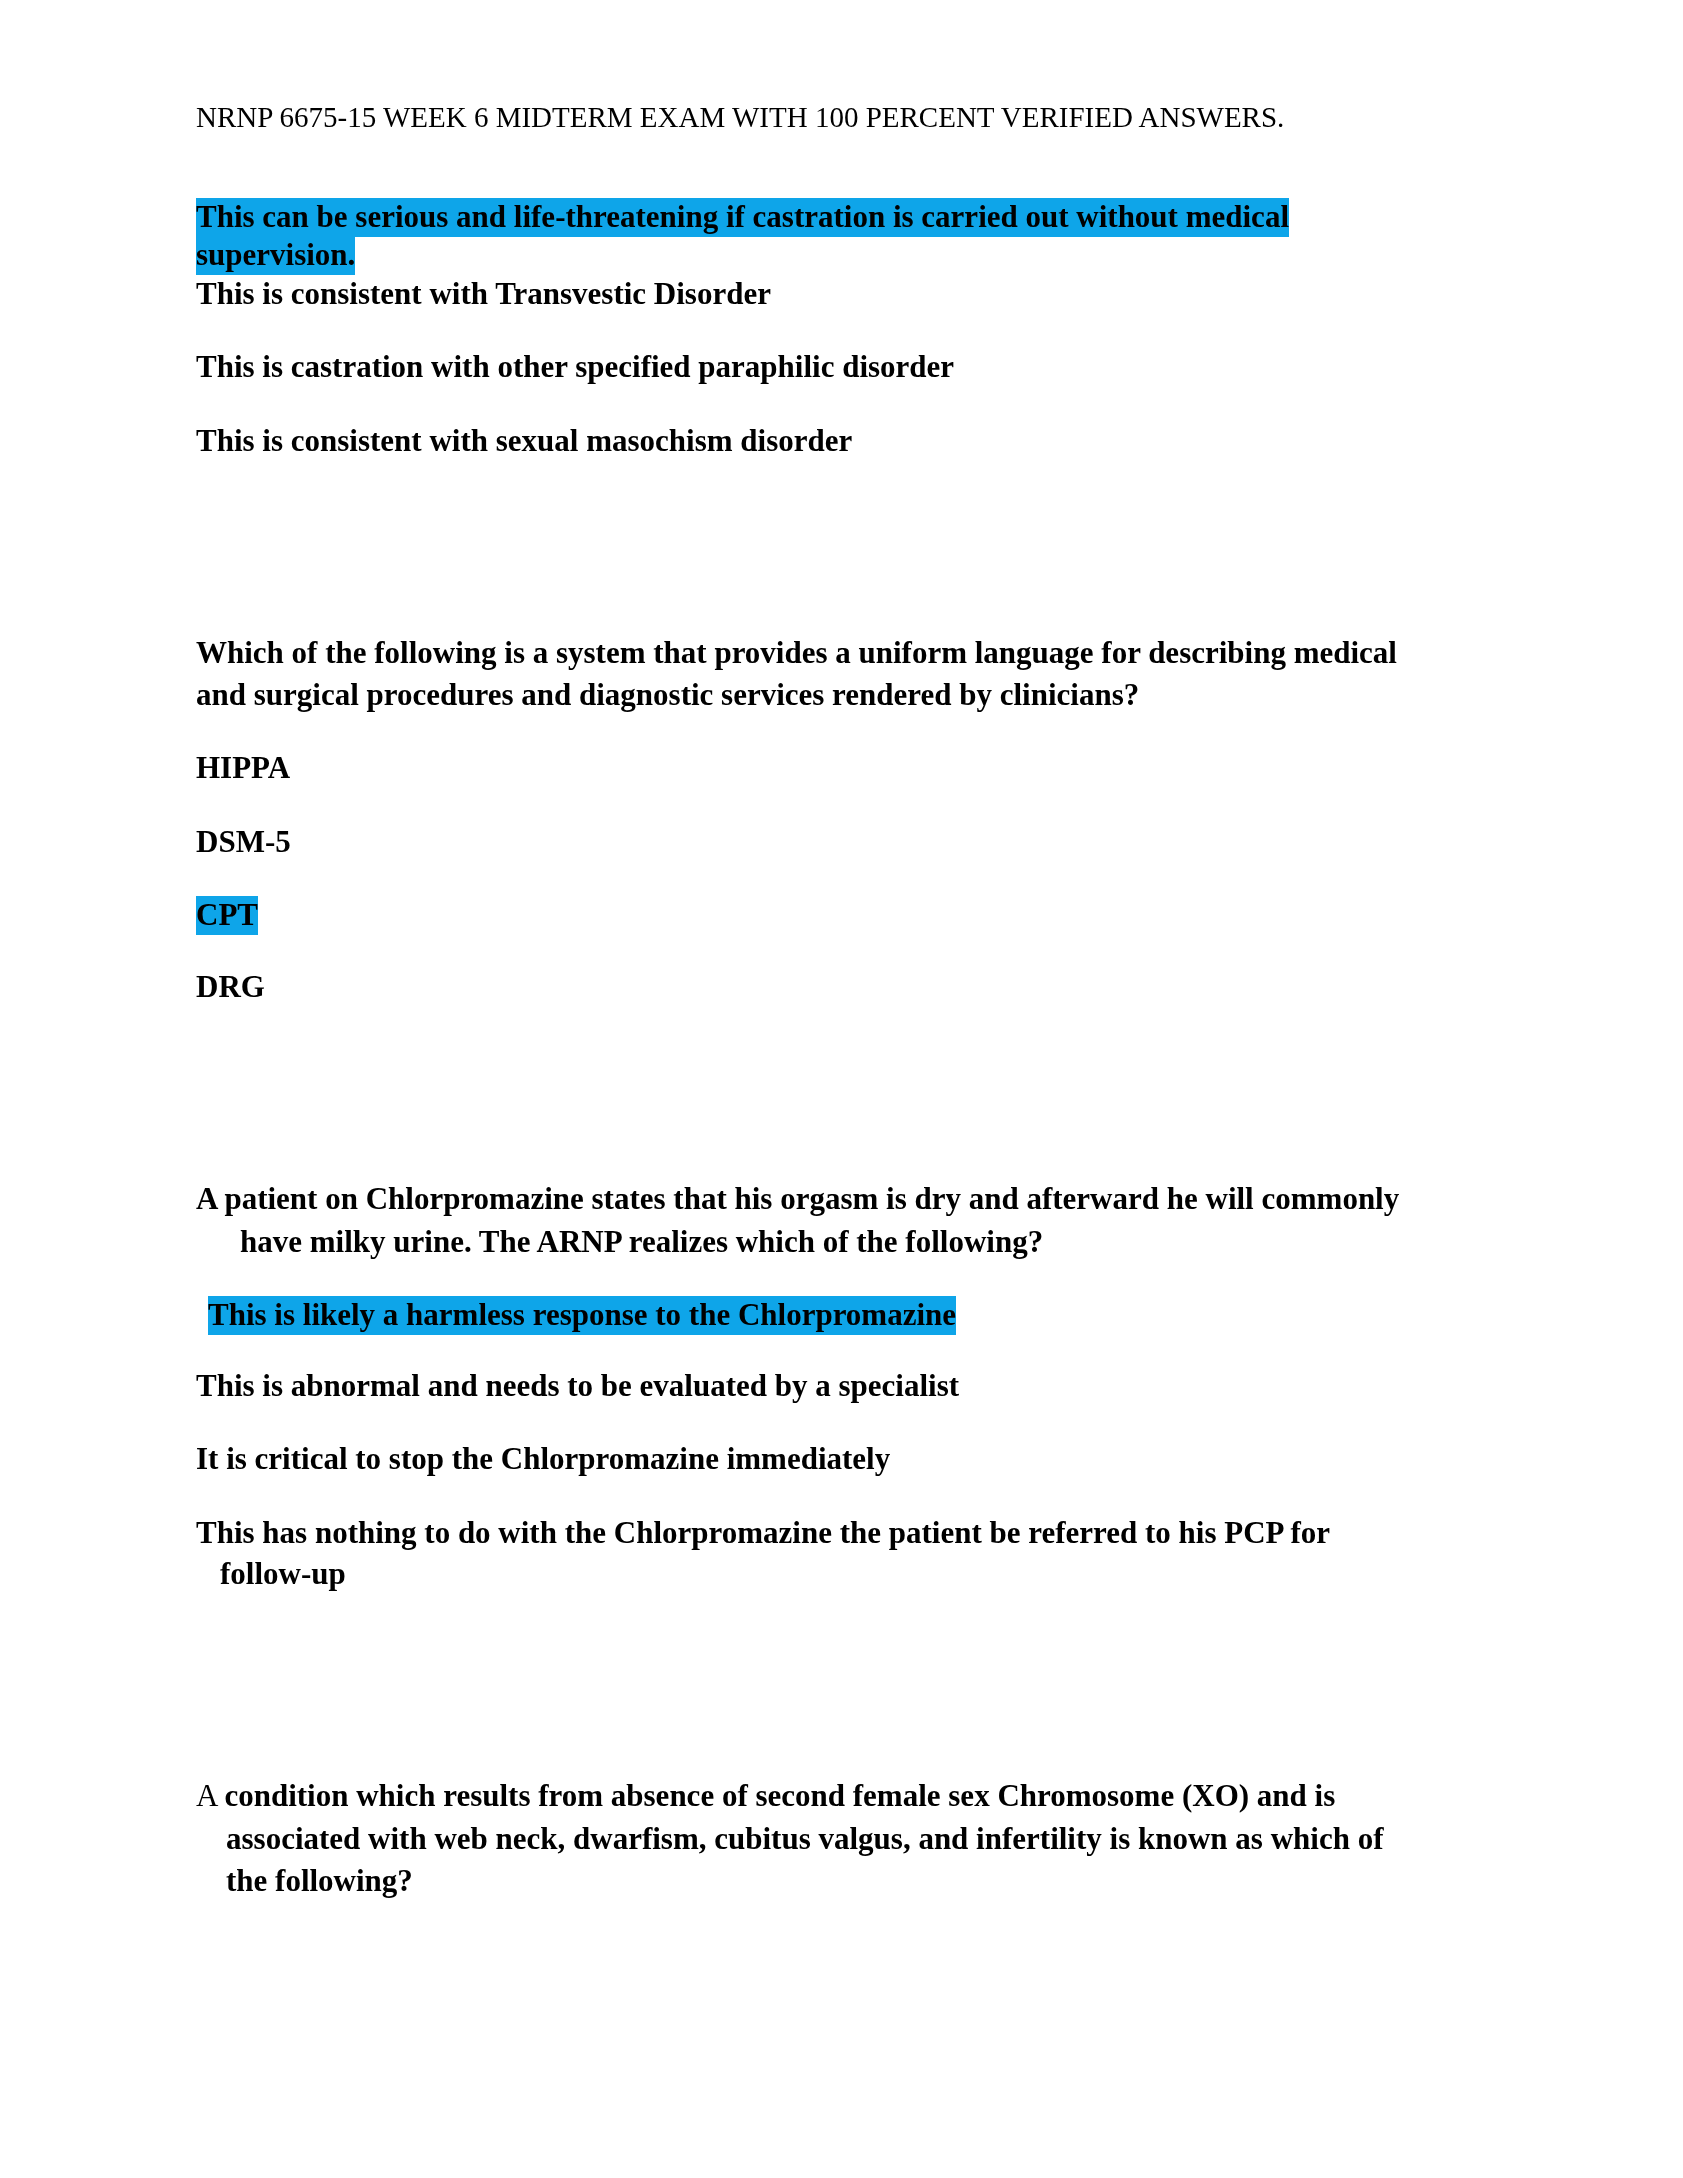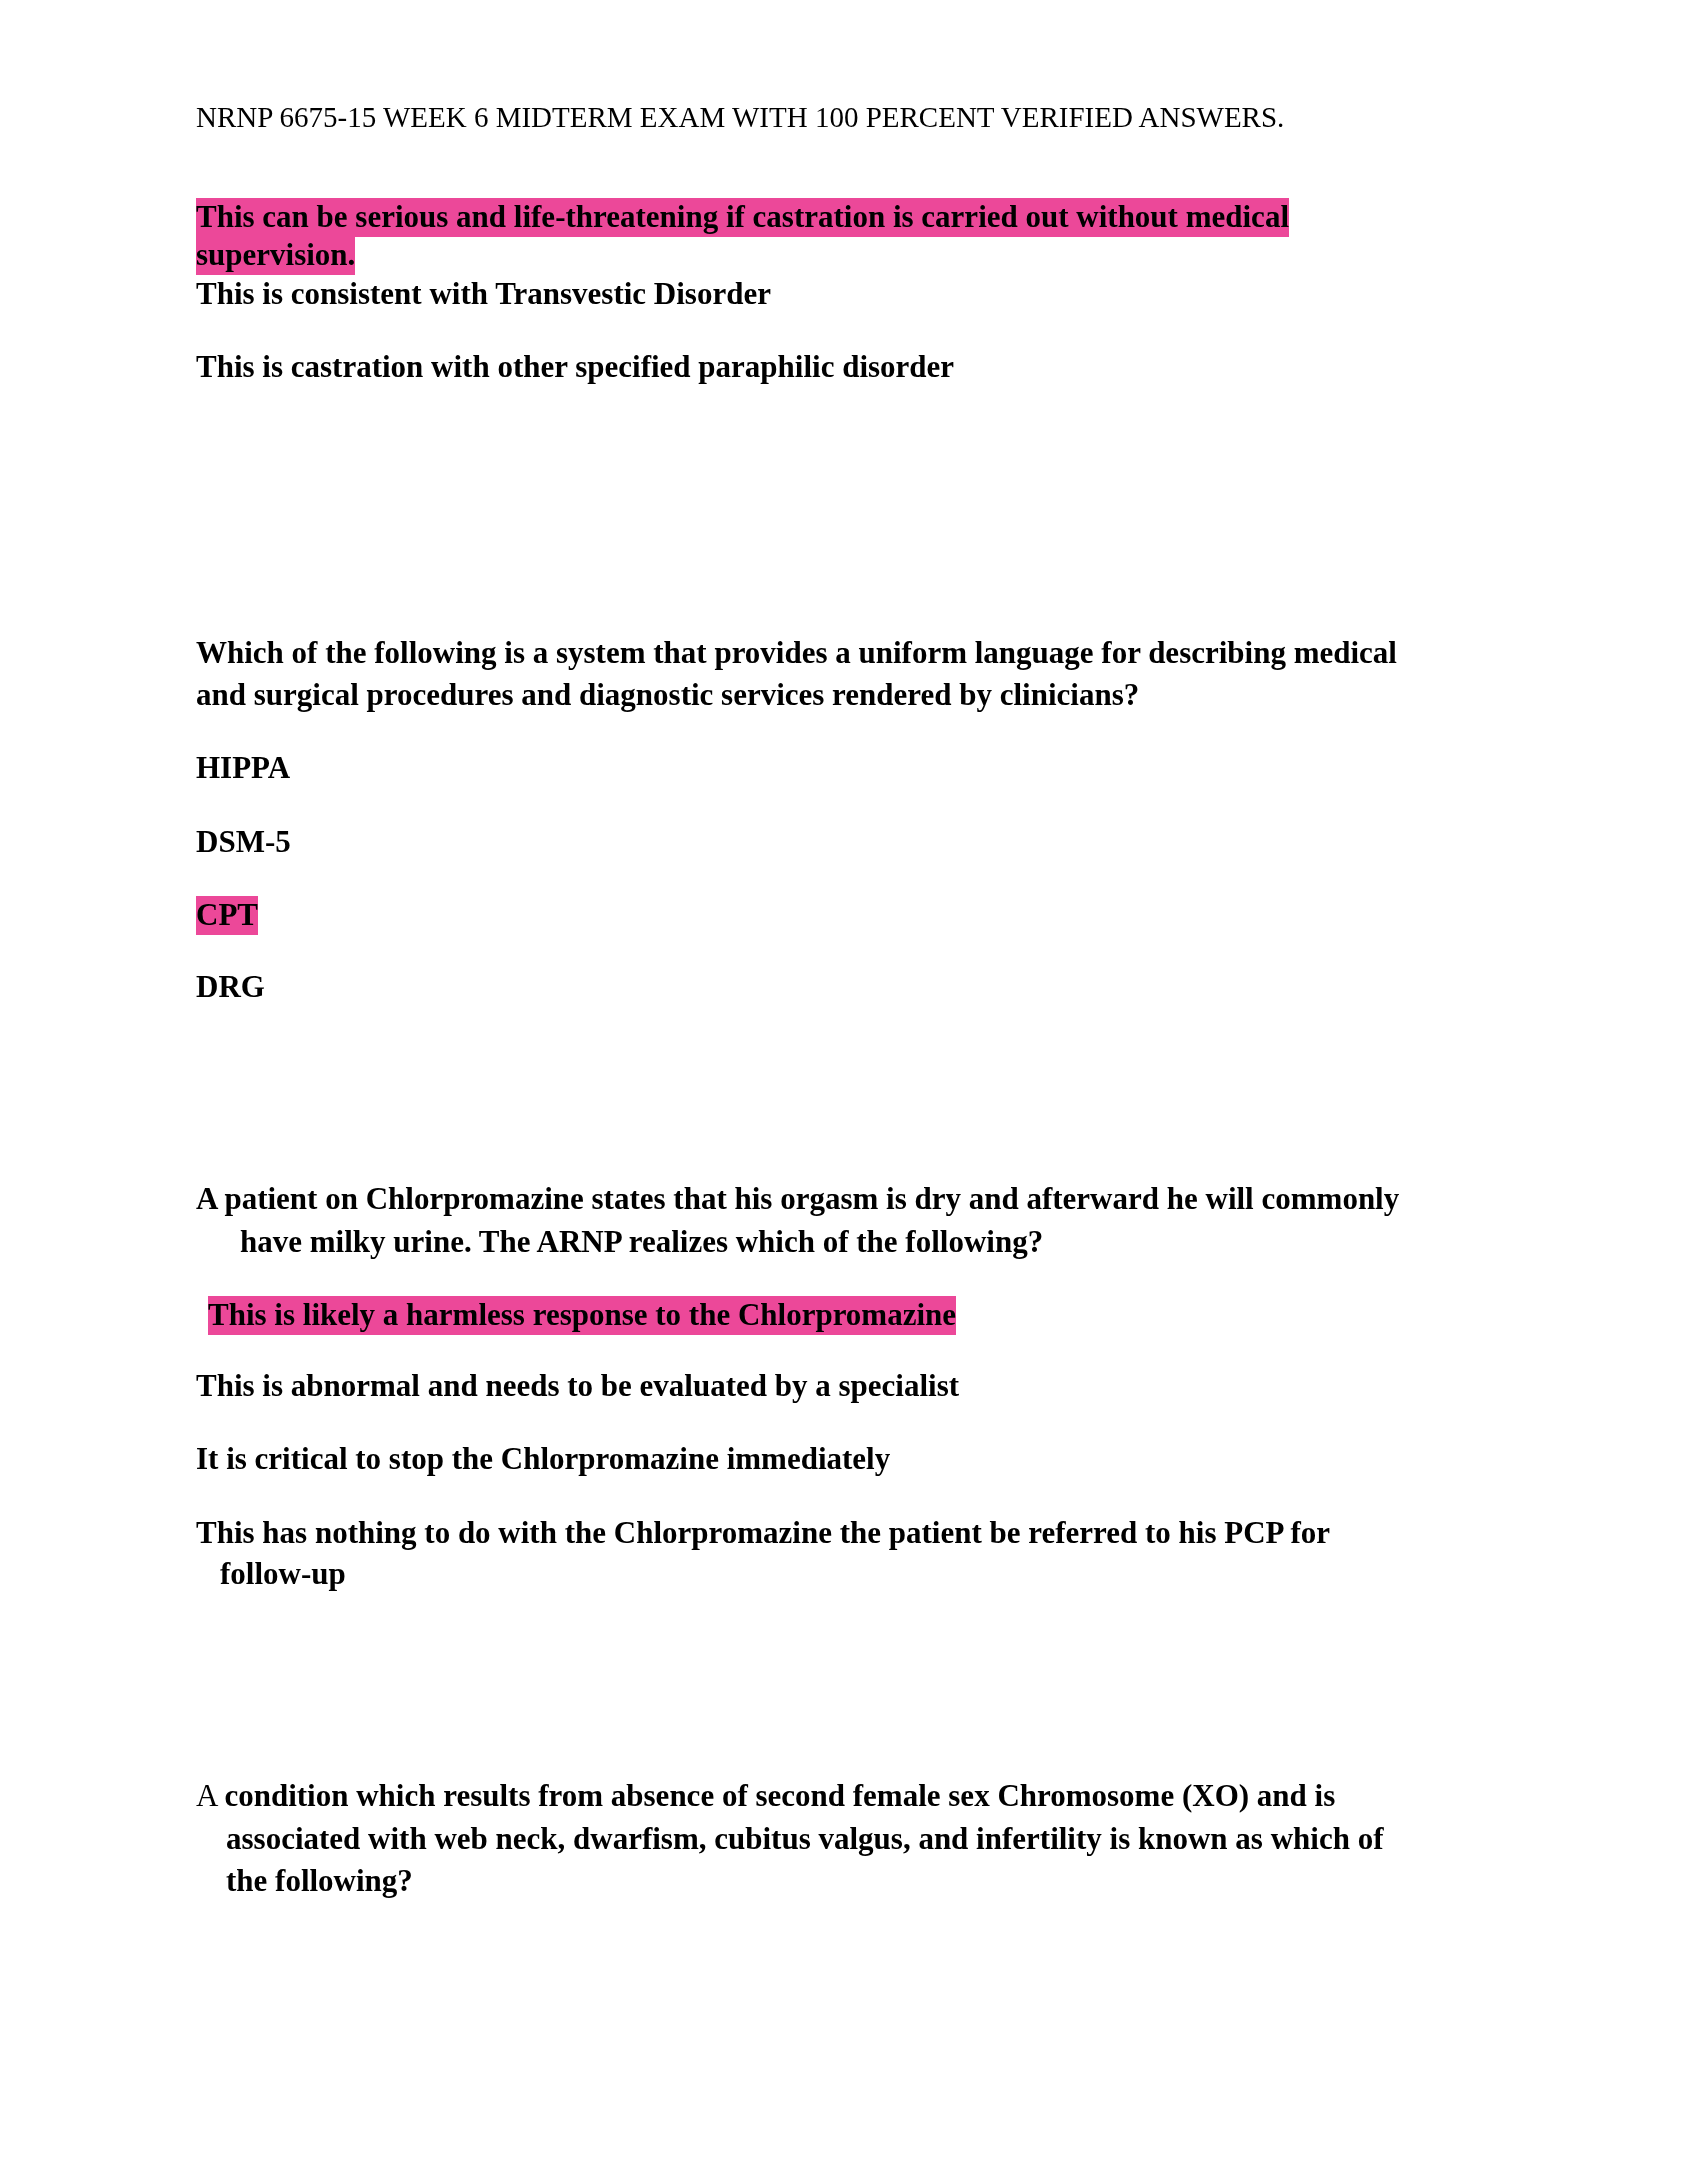--- a/index.html
+++ b/index.html
@@ -28,41 +28,42 @@
       line-height: 38px;
     }
     .header {
       font-weight: normal;
       font-size: 29px;
       left: 196px;
       top: 98px;
     }
     .bold { font-weight: bold; }
     .hl {
-      background: #ec4899;
+      background: #0ea5e9;
       padding: 1px 0 3px 0;
     }
     .q4-lead { font-weight: normal; }
     .indent { left: 226px; }
   </style>
 </head>
 <body>
 
 <div class="page">
 
   <div class="line header">NRNP 6675-15 WEEK 6 MIDTERM EXAM  WITH  100 PERCENT VERIFIED ANSWERS.</div>
 
   <div class="line bold" style="top:198px;">
     <span class="hl">This can be serious and life-threatening if castration is carried out without medical</span>
   </div>
   <div class="line bold" style="top:236px;">
     <span class="hl">supervision.</span>
   </div>
   <div class="line bold" style="top:275px;">This is consistent with Transvestic Disorder</div>
   <div class="line bold" style="top:348px;">This is castration with other specified paraphilic disorder</div>
+  <div class="line bold" style="top:422px;">This is consistent with sexual masochism disorder</div>
 
   <div class="line bold" style="top:634px;">Which of the following is a system that provides a uniform language for describing medical</div>
   <div class="line bold" style="top:676px;">and surgical procedures and diagnostic services rendered by clinicians?</div>
   <div class="line bold" style="top:749px;">HIPPA</div>
   <div class="line bold" style="top:823px;">DSM-5</div>
   <div class="line bold" style="top:896px;">
     <span class="hl">CPT</span>
   </div>
   <div class="line bold" style="top:968px;">DRG</div>
 

